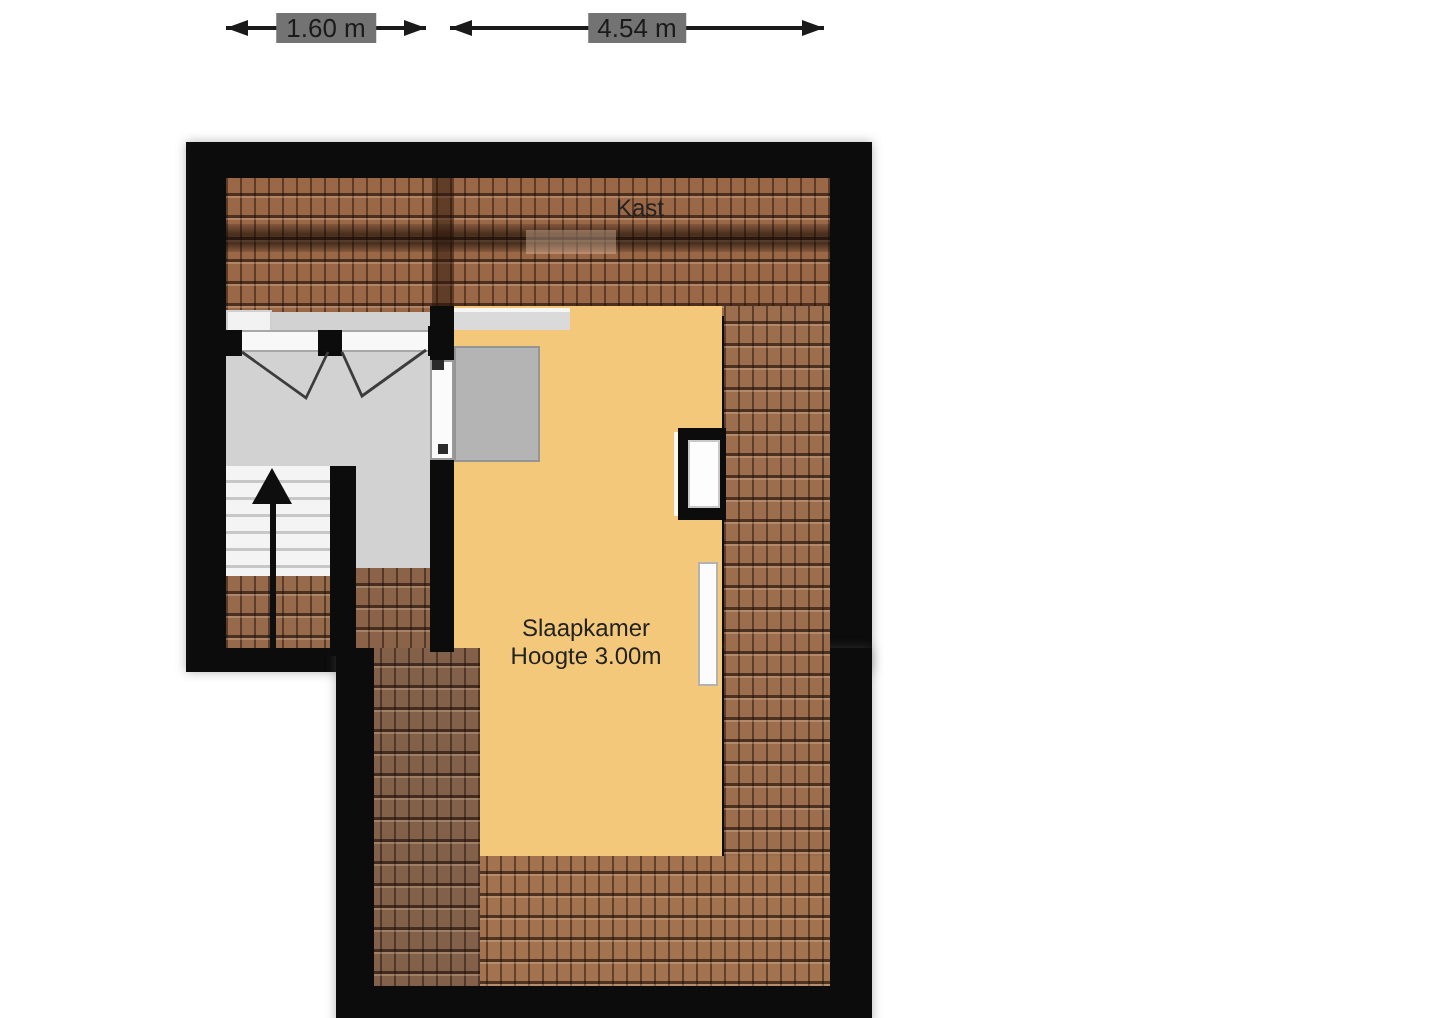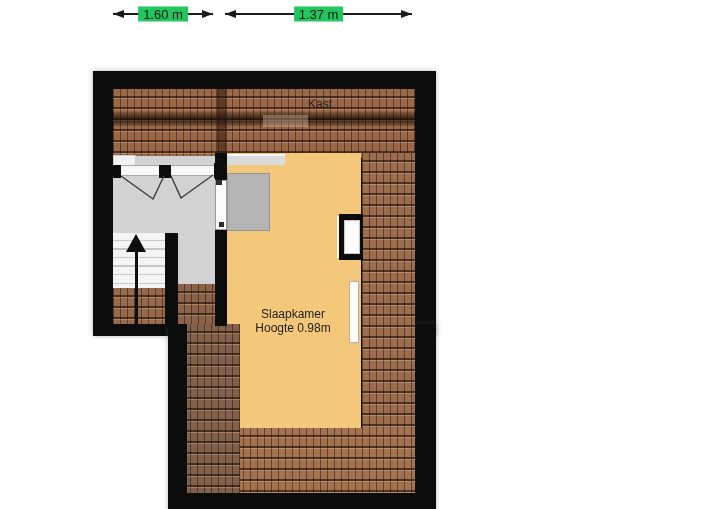--- a/index.html
+++ b/index.html
@@ -73,21 +73,21 @@
   }
 
   
   .plan-label{
     position:absolute;transform:translate(-50%,-50%);
     font-size:12px;line-height:14px;color:#222222;white-space:nowrap;text-align:center;
   }
 
   
   .dim-label{
-    position:absolute;background:#22c55e;padding:0 5px;
+    position:absolute;background:#737373;padding:0 5px;
     font-size:13px;color:#1a1a1a;white-space:nowrap;
   }
   .dim-h .line{position:absolute;left:0;right:0;top:50%;height:1.4px;margin-top:-0.7px;background:#1a1a1a;}
   .dim-h{position:absolute;height:16px;}
   .dim-h .dim-label{left:50%;top:50%;transform:translate(-50%,-50%);}
   .ah-left{position:absolute;left:0;top:50%;margin-top:-4px;width:0;height:0;
     border-top:4px solid transparent;border-bottom:4px solid transparent;border-right:11px solid #1a1a1a;}
   .ah-right{position:absolute;right:0;top:50%;margin-top:-4px;width:0;height:0;
     border-top:4px solid transparent;border-bottom:4px solid transparent;border-left:11px solid #1a1a1a;}
   .dim-v{position:absolute;width:16px;}
@@ -109,21 +109,21 @@
     <div class="line"></div>
     <div class="ah-left"></div>
     <div class="ah-right"></div>
     <span class="dim-label">1.60 m</span>
   </div>
 
   <div class="dim-h" style="left:225px;top:6px;width:187px;">
     <div class="line"></div>
     <div class="ah-left"></div>
     <div class="ah-right"></div>
-    <span class="dim-label">1.37 m</span>
+    <span class="dim-label">4.54 m</span>
   </div>
 
 
   <div class="abs" style="left:0;top:16px;width:632px;height:509px;">
 
     <div class="wall halo" style="left:93px;top:55px;width:343px;height:265px;"></div>
     <div class="wall halo" style="left:168px;top:308px;width:268px;height:189px;"></div>
 
     <div class="tiles tiles-top" style="left:113px;top:73px;width:302px;height:69px;"></div>
     <div class="ridge" style="left:113px;top:96px;width:302px;height:14px;"></div>
@@ -164,16 +164,16 @@
 
     <div class="topstrip" style="left:227px;top:138px;width:58px;height:11px;"></div>
     <div class="dormer" style="left:227px;top:157px;width:43px;height:58px;"></div>
     <div class="win-sill" style="left:337px;top:200px;width:2px;height:42px;"></div>
     <div class="win-frame" style="left:339px;top:198px;width:24px;height:46px;"></div>
     <div class="win-glass" style="left:344px;top:204px;width:16px;height:34px;"></div>
     <div class="radiator" style="left:349px;top:265px;width:10px;height:62px;"></div>
 
     <div class="plan-label" style="left:320px;top:88px;">Kast</div>
     <div class="plan-label" style="left:293px;top:298px;">Slaapkamer</div>
-    <div class="plan-label" style="left:293px;top:312px;">Hoogte 0.98m</div>
+    <div class="plan-label" style="left:293px;top:312px;">Hoogte 3.00m</div>
   </div>
 
 </div>
 
 </body></html>

